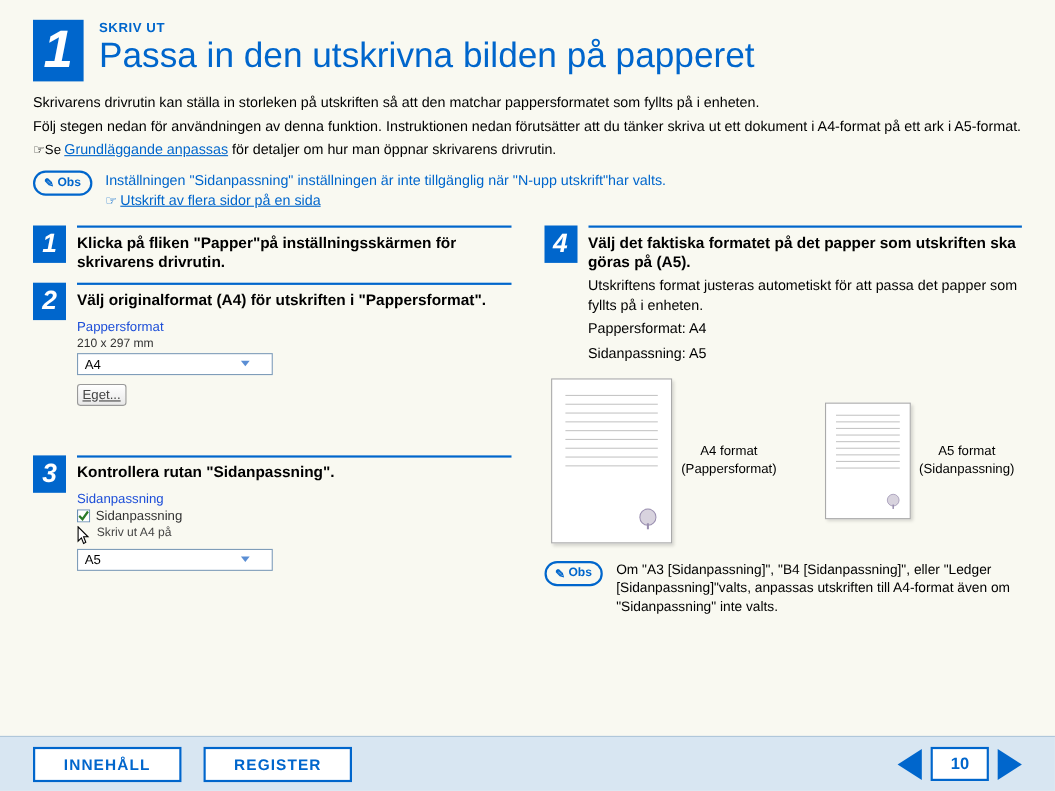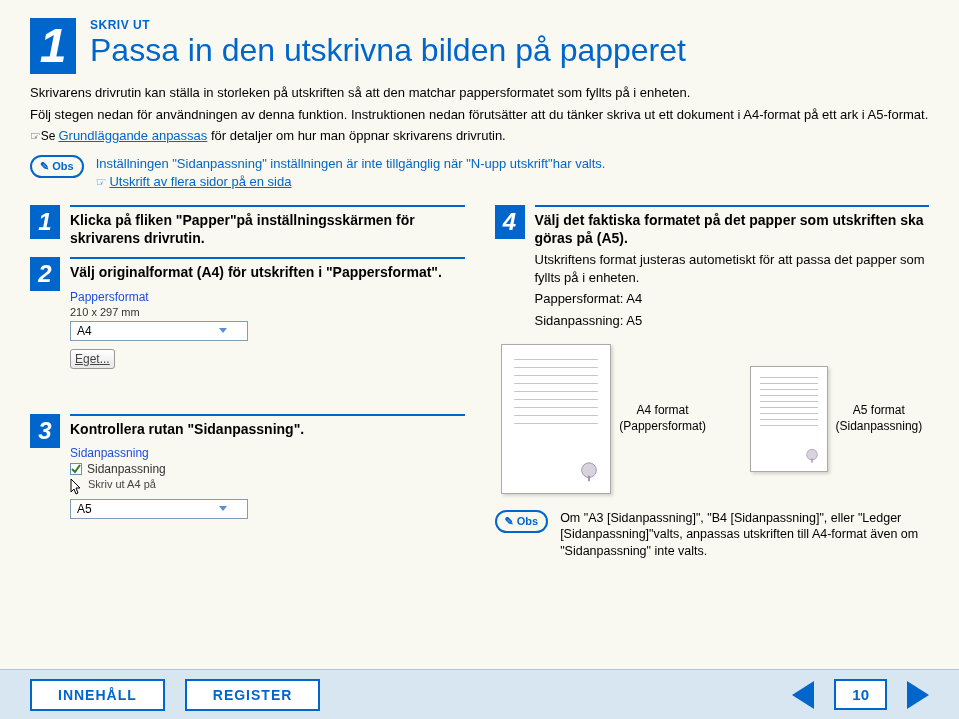--- a/index.html
+++ b/index.html
@@ -83,21 +83,21 @@
   
   .footer {
     position: absolute; bottom: 0; left: 0; right: 0; height: 50px;
     background: #d8e6f2; border-top: 1px solid #b0c7da;
     display: flex; align-items: center; padding: 0 30px; gap: 20px;
   }
   .foot-btn {
     border: 2px solid #0066cc; color: #0066cc; background: #fff;
     padding: 6px 26px; font-weight: bold; font-size: 14px; letter-spacing: 1px;
   }
-  .foot-right { margin-left: auto; display: flex; align-items: center; gap: 20px; }
+  .foot-right { margin-left: auto; display: flex; align-items: center; gap: 8px; }
   .nav-arrow {
     width: 0; height: 0; cursor: pointer;
   }
   .nav-arrow.left {
     border-top: 14px solid transparent; border-bottom: 14px solid transparent;
     border-right: 22px solid #0066cc;
   }
   .nav-arrow.right {
     border-top: 14px solid transparent; border-bottom: 14px solid transparent;
     border-left: 22px solid #0066cc;

